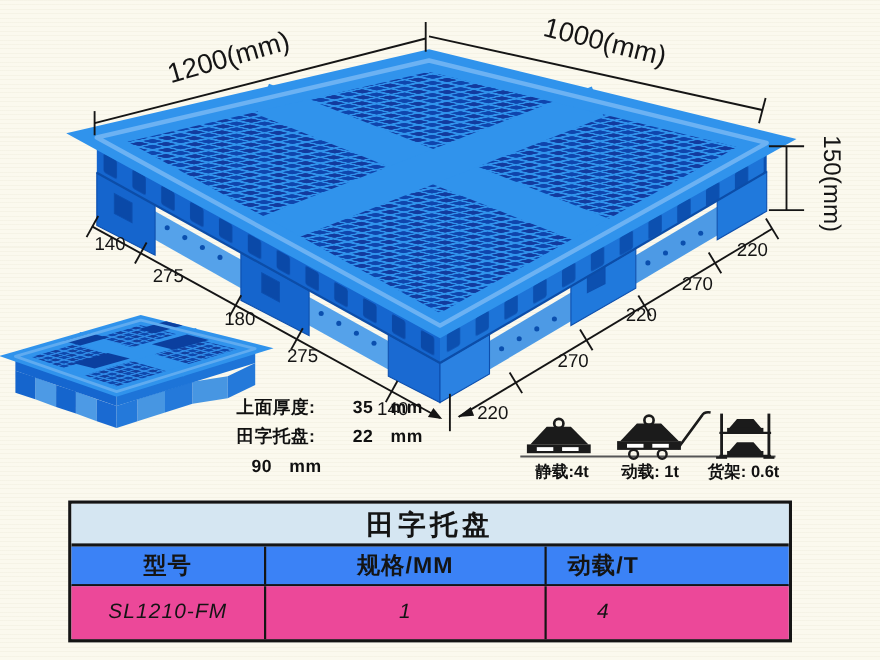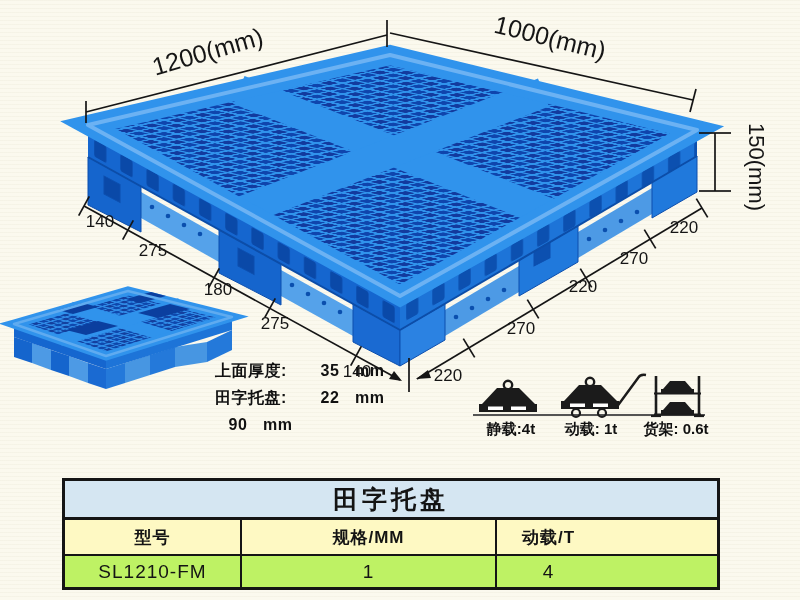--- a/index.html
+++ b/index.html
@@ -19,31 +19,31 @@
   .notes{
     position:absolute;left:215px;top:357px;width:220px;
     font-size:16px;font-weight:bold;color:#111;line-height:27px;
     letter-spacing:0.5px;
   }
   .notes .note-row{display:flex;align-items:baseline;}
   .notes .note-label{width:92px;}
   .notes .note-value{width:34px;text-align:center;margin-left:6px;}
   .notes .note-unit{margin-left:8px;font-weight:bold;}
   .spec-table{
-    position:absolute;left:62px;top:478px;width:652px;
+    position:absolute;left:62px;top:455px;width:652px;
     border:3px solid #151515;background:#fff;color:#141414;text-align:center;
   }
   .t-title{
     height:36px;background:#d5e6f2;border-bottom:3px solid #151515;
     display:flex;align-items:center;justify-content:center;
     font-size:25px;font-weight:bold;letter-spacing:4px;
   }
   .t-row{display:grid;grid-template-columns:177px 255px 103px 1fr;}
-  .t-head{height:34px;background:#fef9c3;border-bottom:2px solid #151515;font-size:17px;font-weight:bold;}
-  .t-data{height:31px;background:#bef264;font-size:19px;}
+  .t-head{height:34px;background:#3b82f6;border-bottom:2px solid #151515;font-size:21px;font-weight:bold;}
+  .t-data{height:48px;background:#ec4899;font-size:19px;font-style:italic;}
   .t-cell{
     display:flex;align-items:center;justify-content:center;
     border-right:2px solid #151515;letter-spacing:1px;
   }
   .t-cell:last-child{border-right:none;}
 </style>
 </head>
 <body>
 
 <div class="stage">

